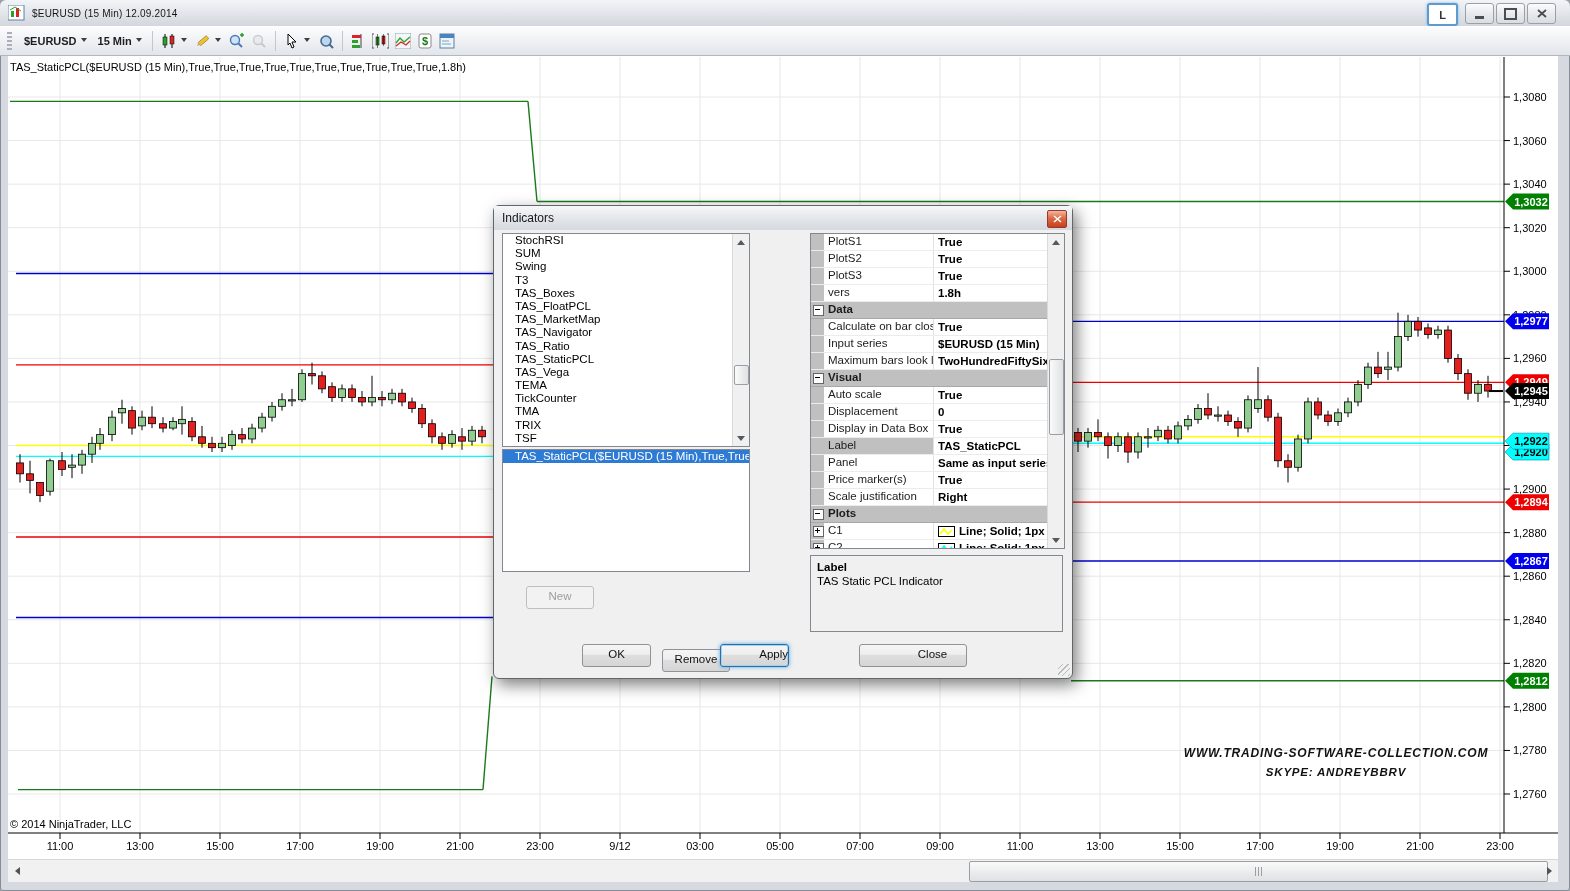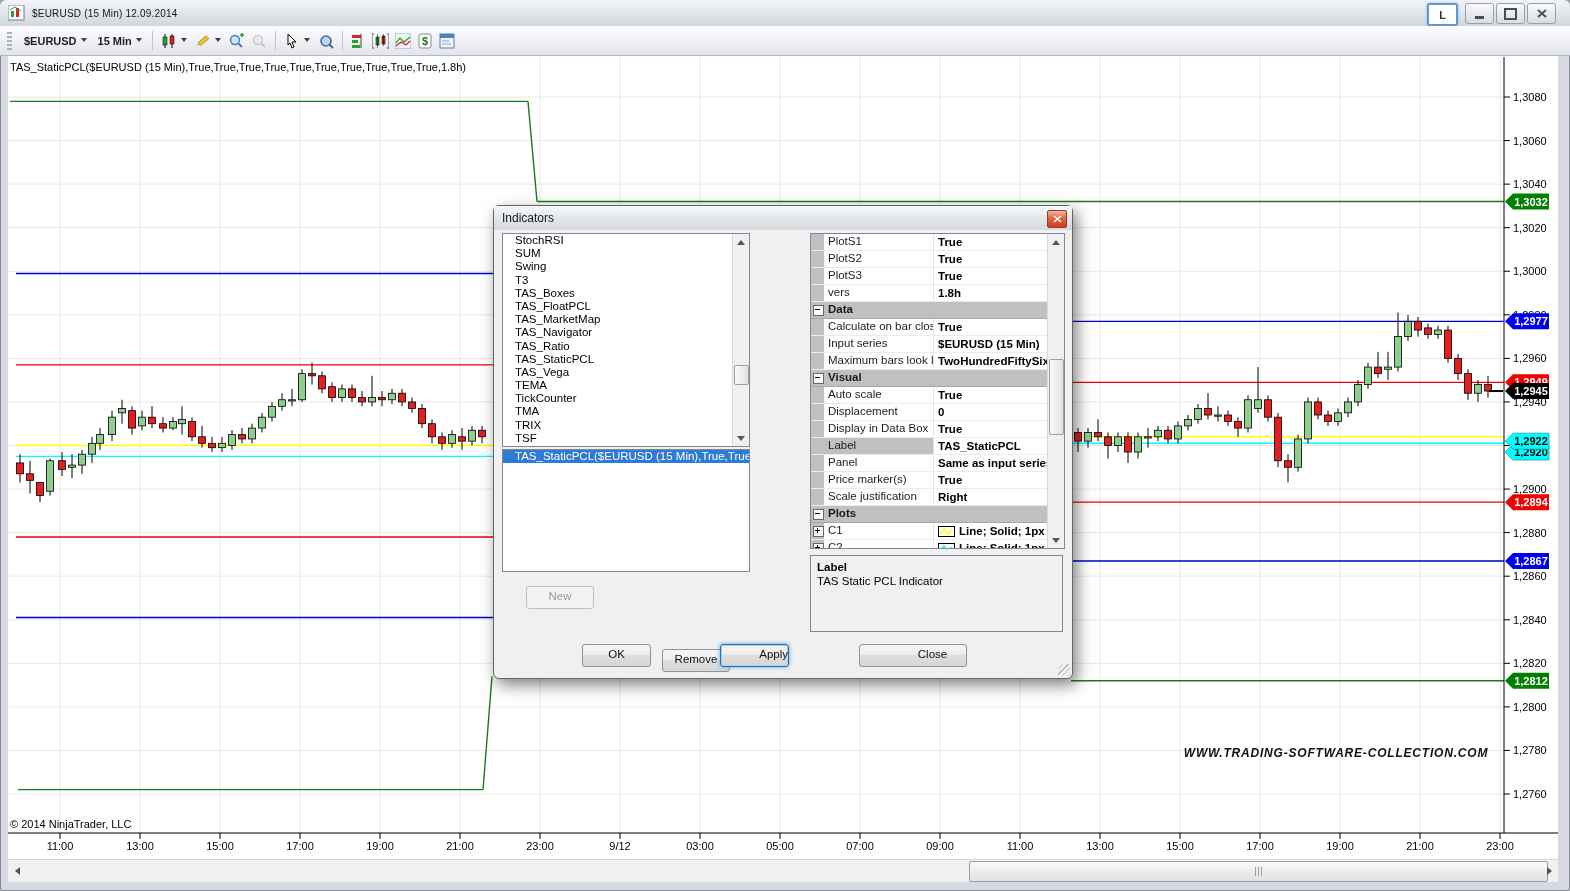--- a/index.html
+++ b/index.html
@@ -544,20 +544,21 @@
           <line x1="3" y1="8" x2="10" y2="8" stroke="#7aa"></line>
           <line x1="3" y1="11" x2="12" y2="11" stroke="#7aa"></line>
         </svg>
     </span>
   </div>
 
   <div class="chart-label">TAS_StaticPCL($EURUSD (15 Min),True,True,True,True,True,True,True,True,True,True,1.8h)</div>
   <div class="copyright">© 2014 NinjaTrader, LLC</div>
   <div class="watermark">
     <div class="wm0">WWW.TRADING-SOFTWARE-COLLECTION.COM</div>
+    <div class="wm2">SKYPE: ANDREYBBRV</div>
   </div>
 
   <div class="hscroll">
     <span class="harrow" style="left:0">
         <span class="tri-l"></span>
       </span>
     <span class="hthumb"></span>
     <span class="harrow" style="right:0">
         <span class="tri-r"></span>
       </span>

